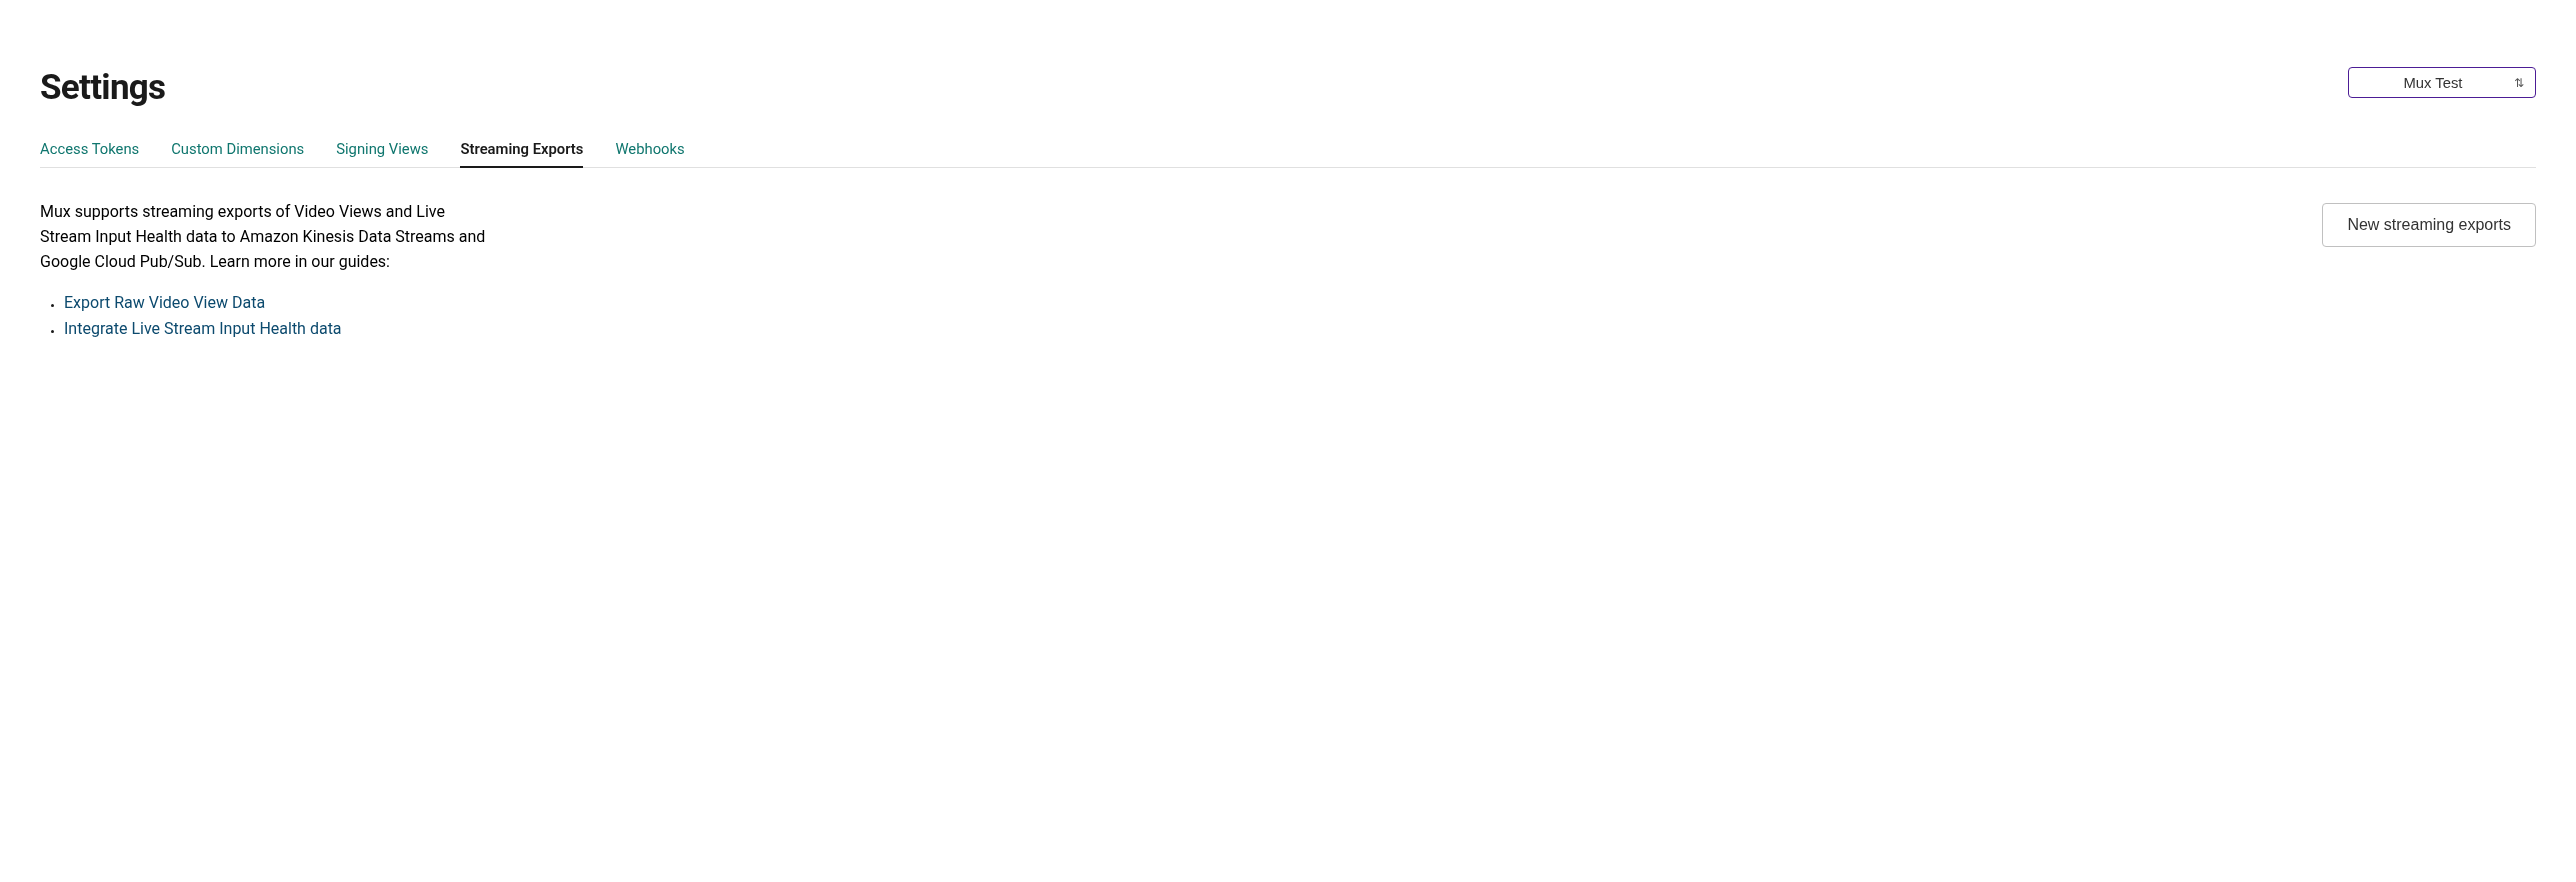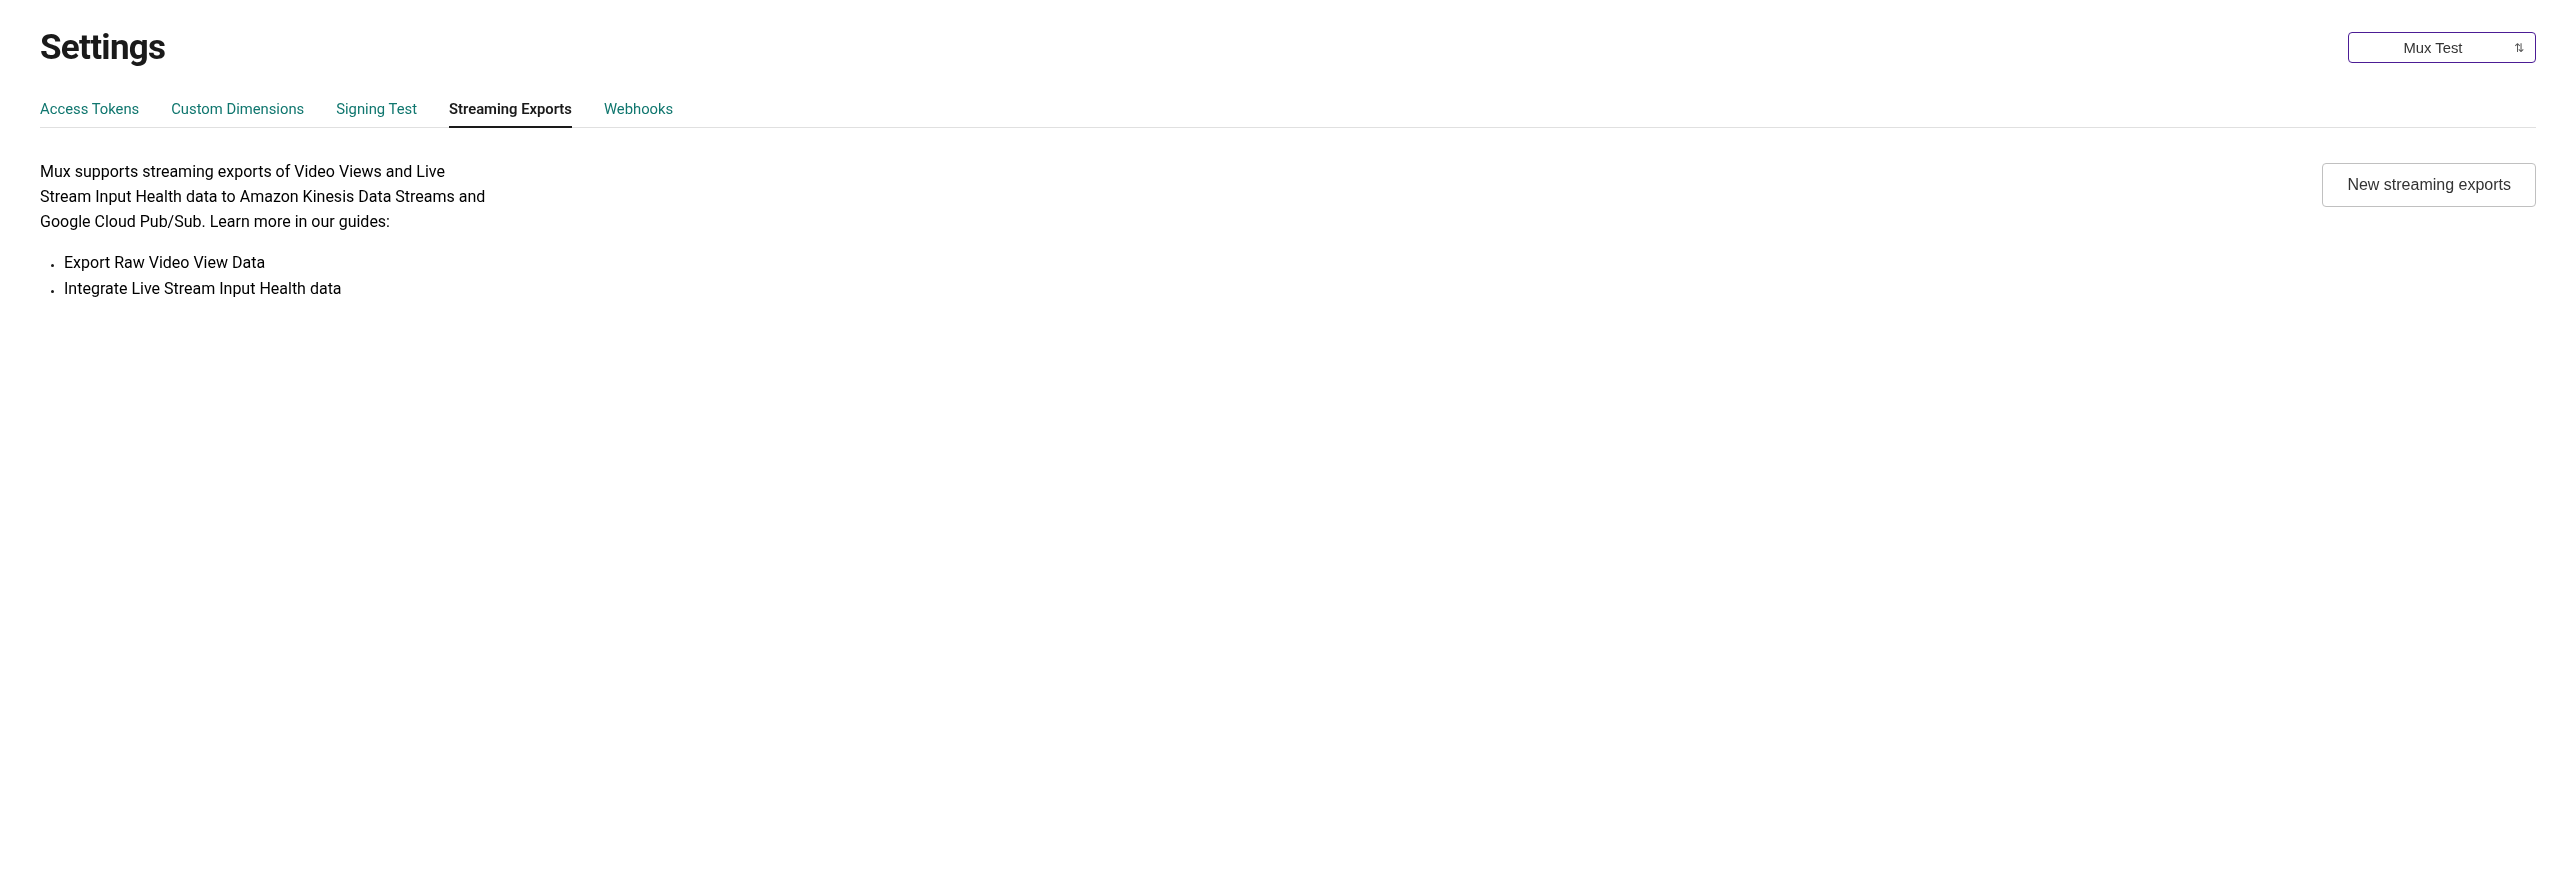--- a/index.html
+++ b/index.html
@@ -12,22 +12,23 @@
       font-family: -apple-system, BlinkMacSystemFont, 'Segoe UI', Roboto, Helvetica, Arial, sans-serif;
       background-color: #ffffff;
       color: #1a1a1a;
       min-height: 100vh;
       padding: 27px 40px;
     }
 
     .page-header {
       display: flex;
       justify-content: space-between;
-      align-items: center;
+      align-items: flex-start;
       margin-bottom: 24px;
+      margin-top: 40px;
     }
 
     .page-title {
       font-size: 35px;
       font-weight: 700;
       color: #1a1a1a;
       letter-spacing: -0.7px;
     }
 
     .workspace-selector {
@@ -100,21 +101,21 @@
       list-style: disc;
       padding-left: 24px;
     }
 
     .guide-links li {
       margin-bottom: 6.7px;
     }
 
     .guide-link {
       font-size: 16px;
-      color: #000000;
+      color: #0c4a6e;
       text-decoration: none;
       cursor: pointer;
     }
 
     .new-export-button {
       border: 1px solid #c0c0c0;
       border-radius: 4px;
       padding: 12px 24px;
       font-size: 16px;
       color: #333;
@@ -132,21 +133,21 @@
 
   <button class="workspace-selector">
     <span class="workspace-name">Mux Test</span>
     <span class="chevron-icon">⇅</span>
   </button>
 </div>
 
 <nav class="tabs-container">
   <a class="tab-item">Access Tokens</a>
   <a class="tab-item">Custom Dimensions</a>
-  <a class="tab-item">Signing Test</a>
+  <a class="tab-item">Signing Views</a>
   <a class="tab-item active">Streaming Exports</a>
   <a class="tab-item">Webhooks</a>
 </nav>
 
 <div class="content-section">
   <div class="description-block">
     <p class="description-text">Mux supports streaming exports of Video Views and Live Stream Input Health data to Amazon Kinesis Data Streams and Google Cloud Pub/Sub. Learn more in our guides:</p>
 
     <ul class="guide-links">
       <li>

